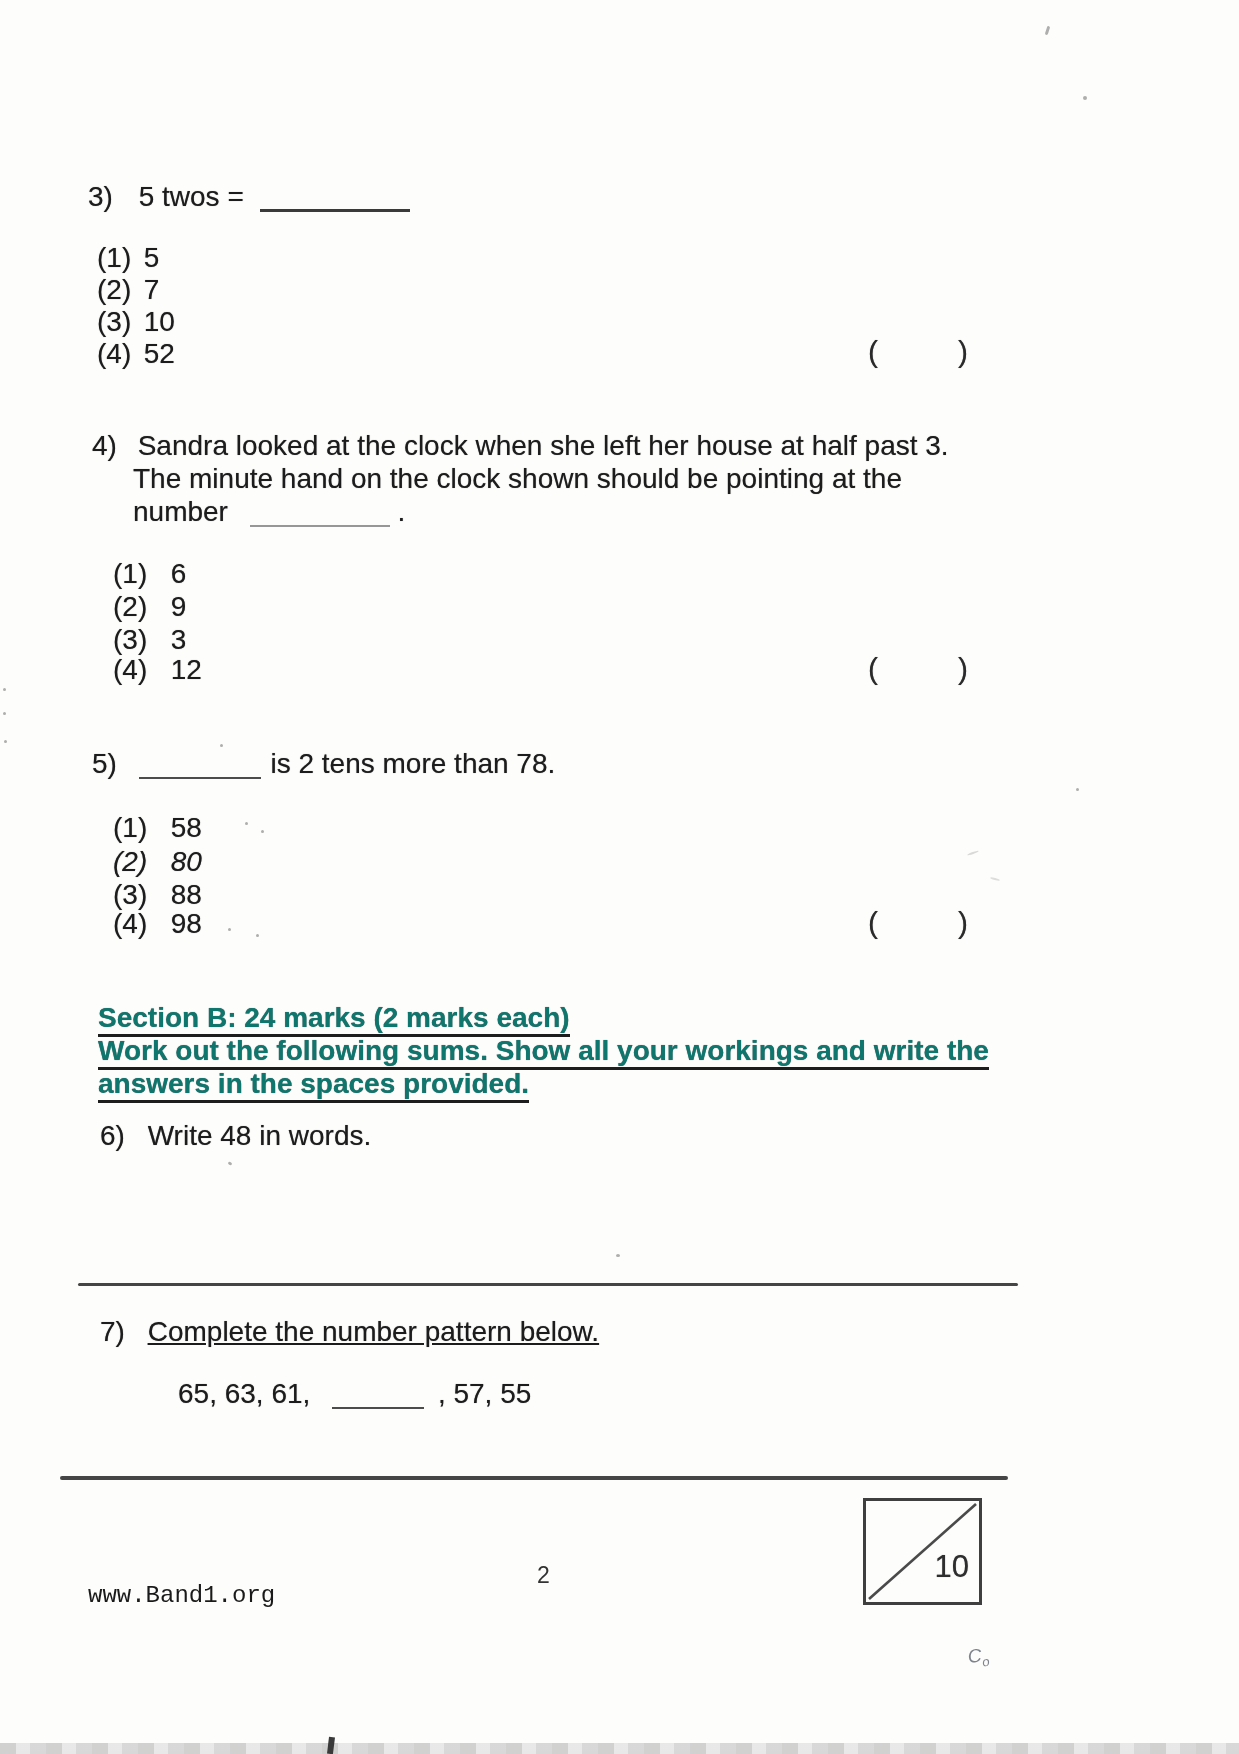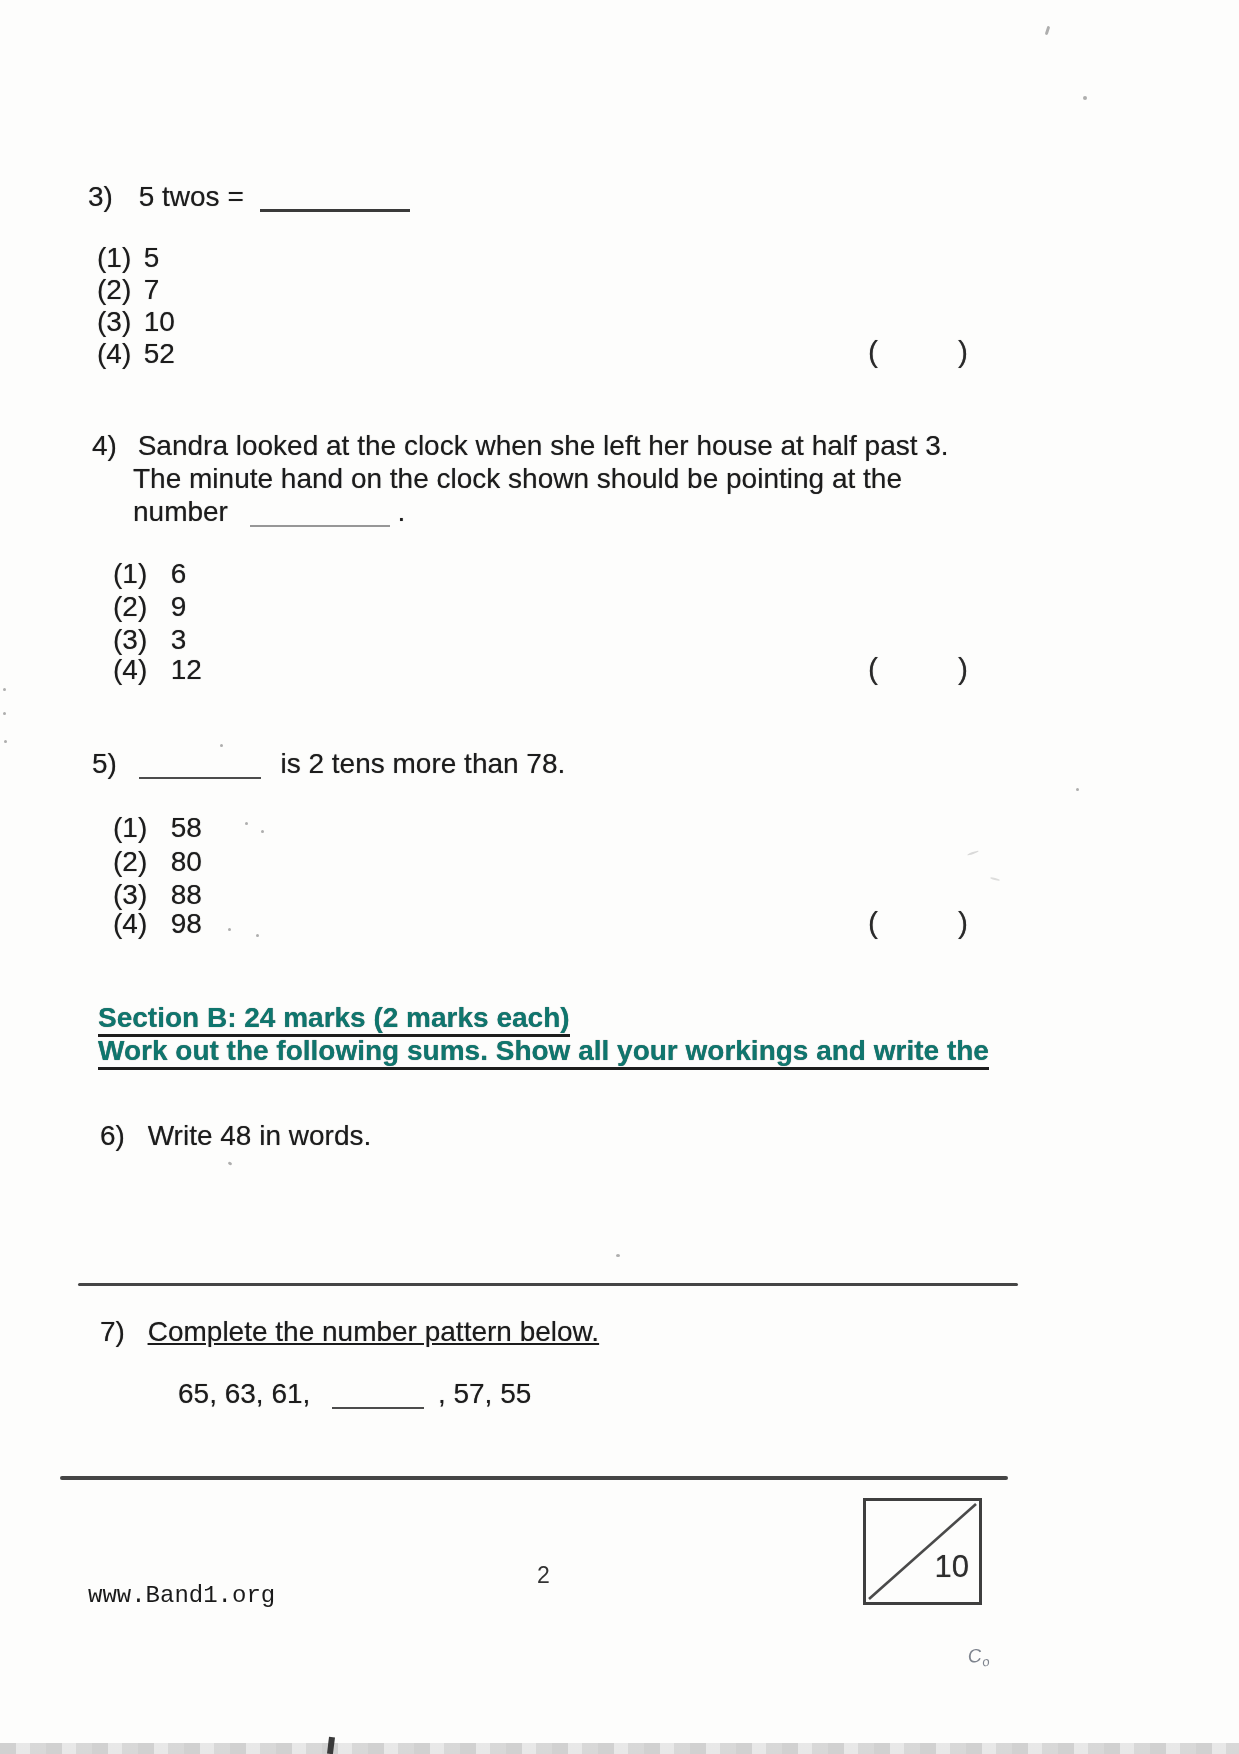--- a/index.html
+++ b/index.html
@@ -129,28 +129,28 @@
     <span>12</span>
   </div>
   <div class="bracket" style="top:652px;">
     <span>(</span>
     <span>)</span>
   </div>
 
   <div class="abs txt" style="top:748px;left:92px;">
     <span class="qnum">5)</span>
     <span class="blank mid" style="width:122px;margin-left:14px;"></span>
-    <span style="margin-left:12px;">is 2 tens more than 78.</span>
+    <span style="margin-left:2px;">is 2 tens more than 78.</span>
   </div>
 
   <div class="abs txt opt wide" style="top:812px;left:113px;">
     <span class="olabel">(1)</span>
     <span>58</span>
   </div>
-  <div class="abs txt opt wide" style="top:846px;left:113px;">
+  <div class="abs txt opt wide" style="top:846px;left:113px;font-style:italic;">
     <span class="olabel">(2)</span>
     <span>80</span>
   </div>
   <div class="abs txt opt wide" style="top:879px;left:113px;">
     <span class="olabel">(3)</span>
     <span>88</span>
   </div>
   <div class="abs txt opt wide" style="top:908px;left:113px;">
     <span class="olabel">(4)</span>
     <span>98</span>
@@ -158,20 +158,23 @@
   <div class="bracket" style="top:906px;">
     <span>(</span>
     <span>)</span>
   </div>
 
   <div class="abs secb" style="top:1002px;left:98px;">
     <span class="ul">Section B: 24 marks (2 marks each)</span>
   </div>
   <div class="abs secb" style="top:1035px;left:98px;">
     <span class="ul">Work out the following sums. Show all your workings and write the</span>
+  </div>
+  <div class="abs secb" style="top:1068px;left:98px;">
+    <span class="ul">answers in the spaces provided.</span>
   </div>
 
   <div class="abs txt" style="top:1120px;left:100px;">
     <span class="qnum">6)</span>
     <span style="margin-left:15px;">Write 48 in words.</span>
   </div>
 
   <div class="hr" style="top:1283px;left:78px;width:940px;"></div>
 
   <div class="abs txt" style="top:1316px;left:100px;">

